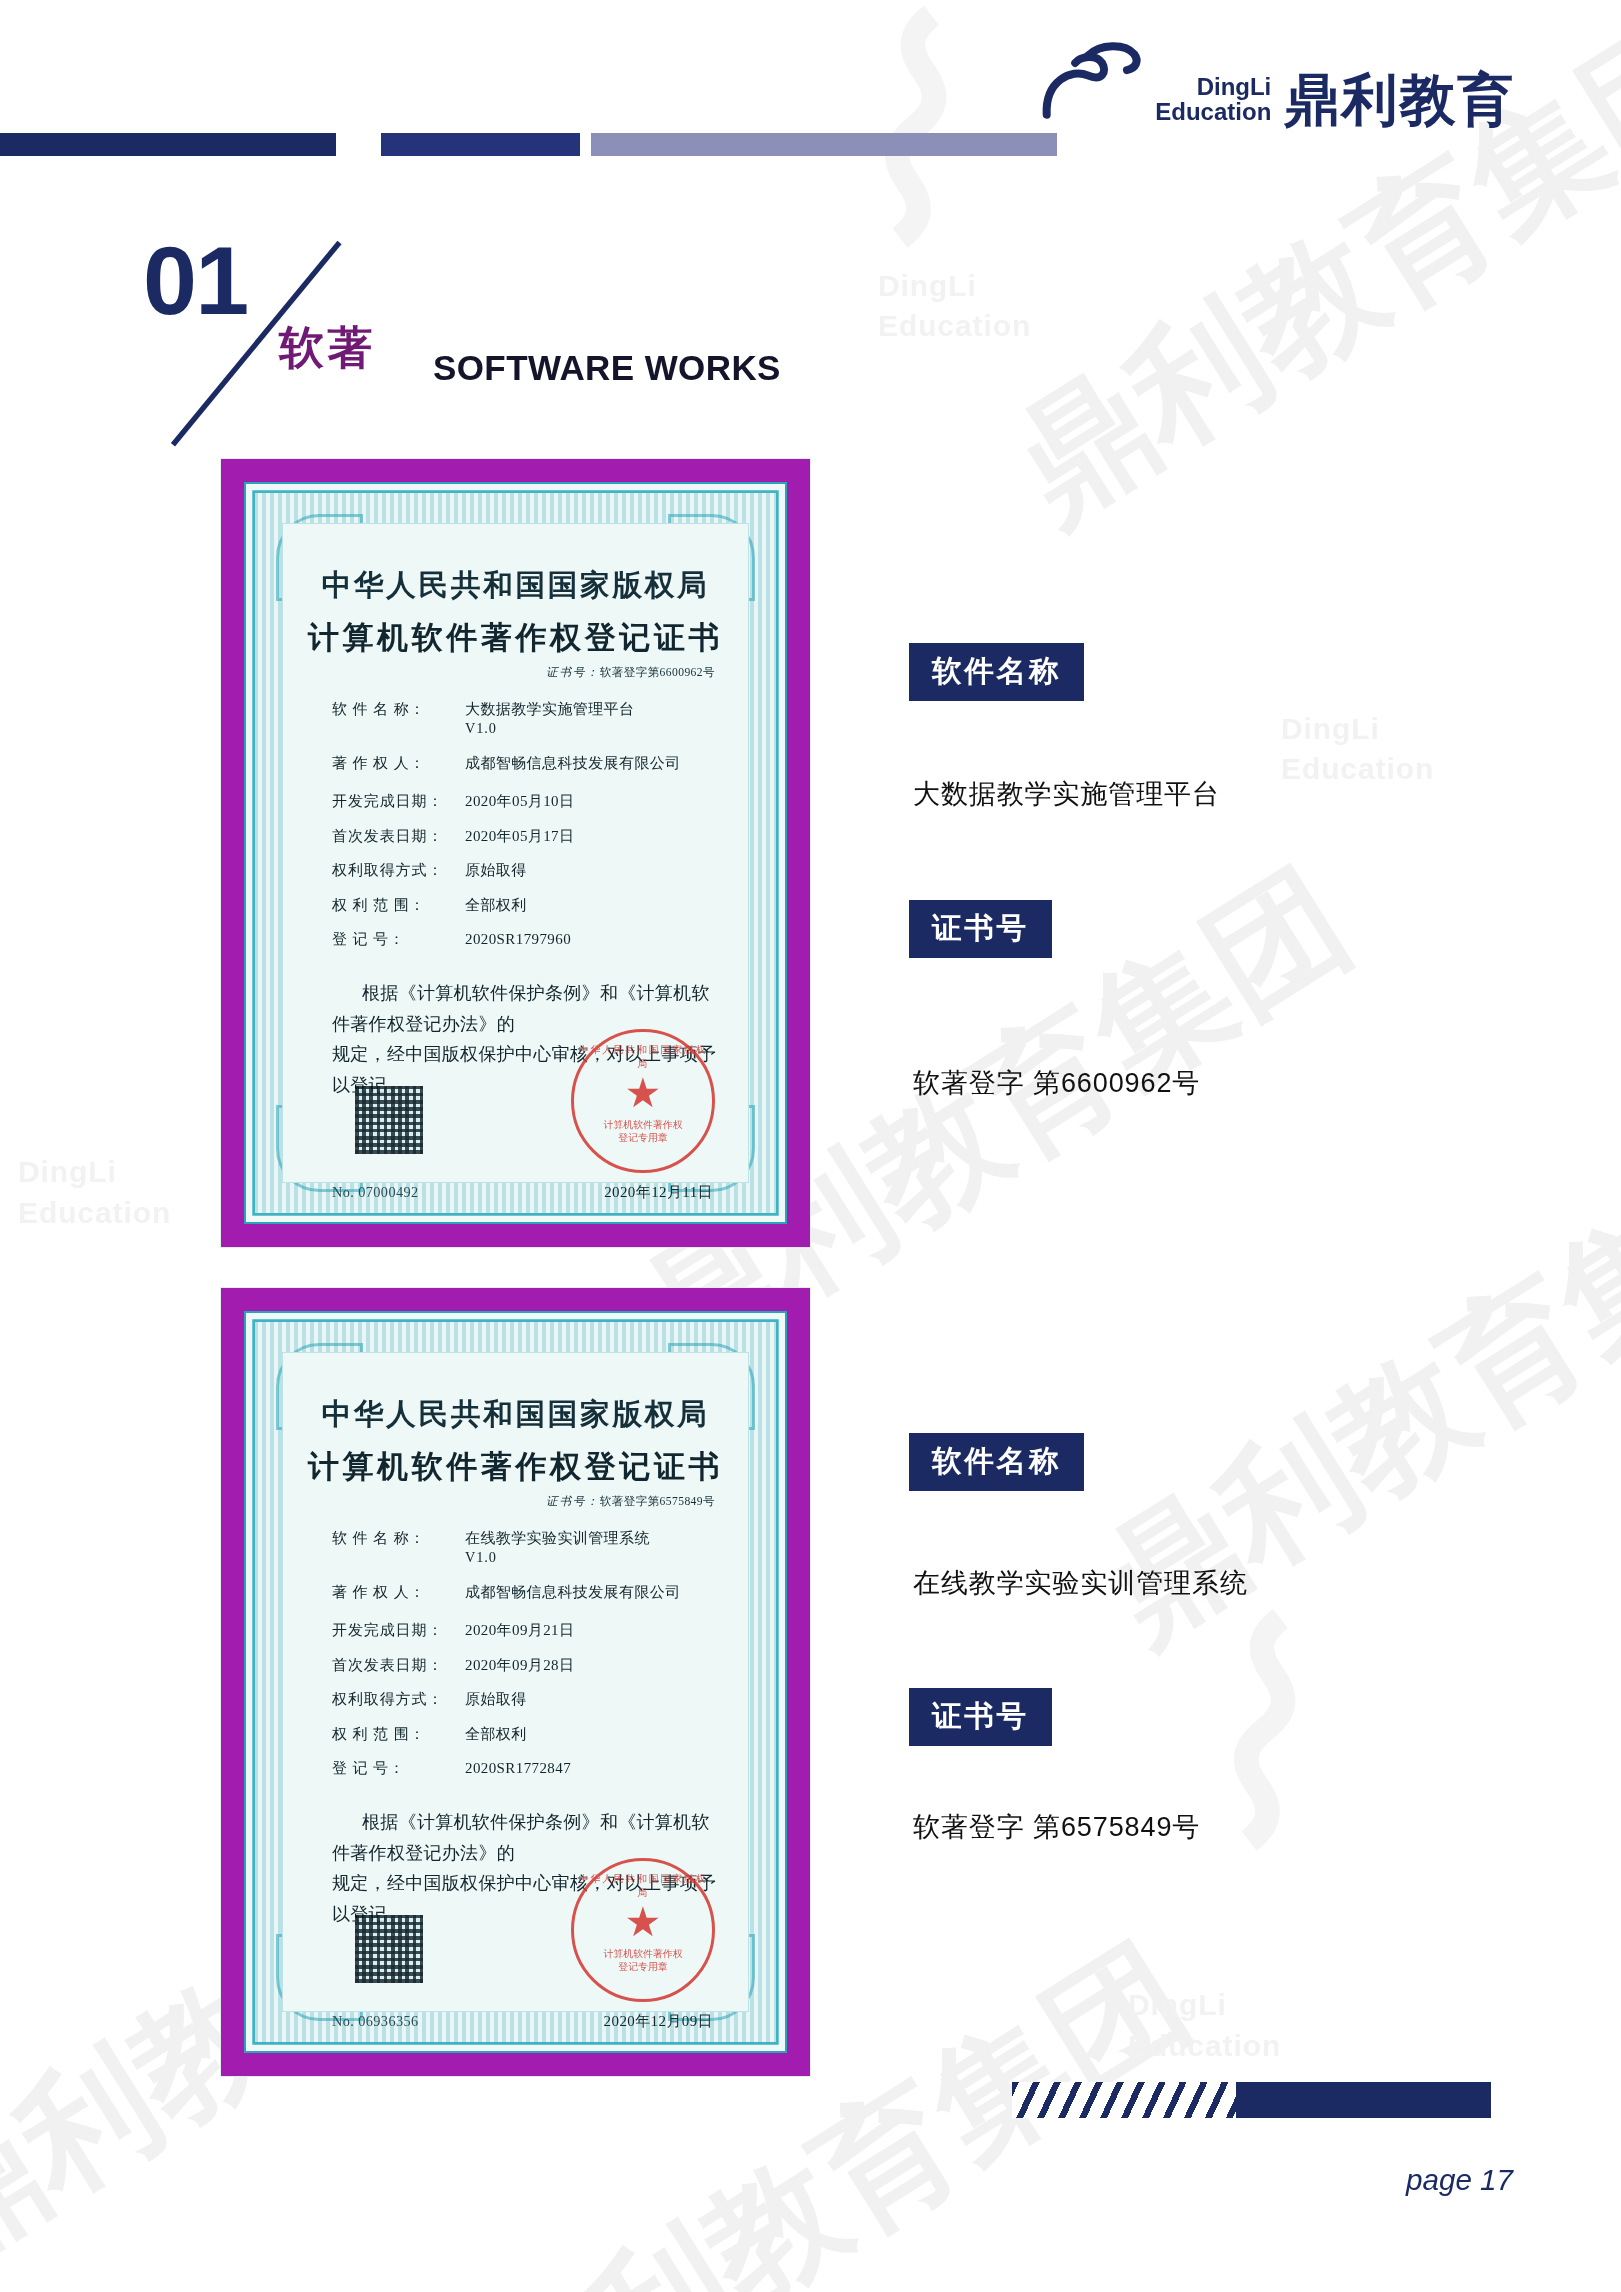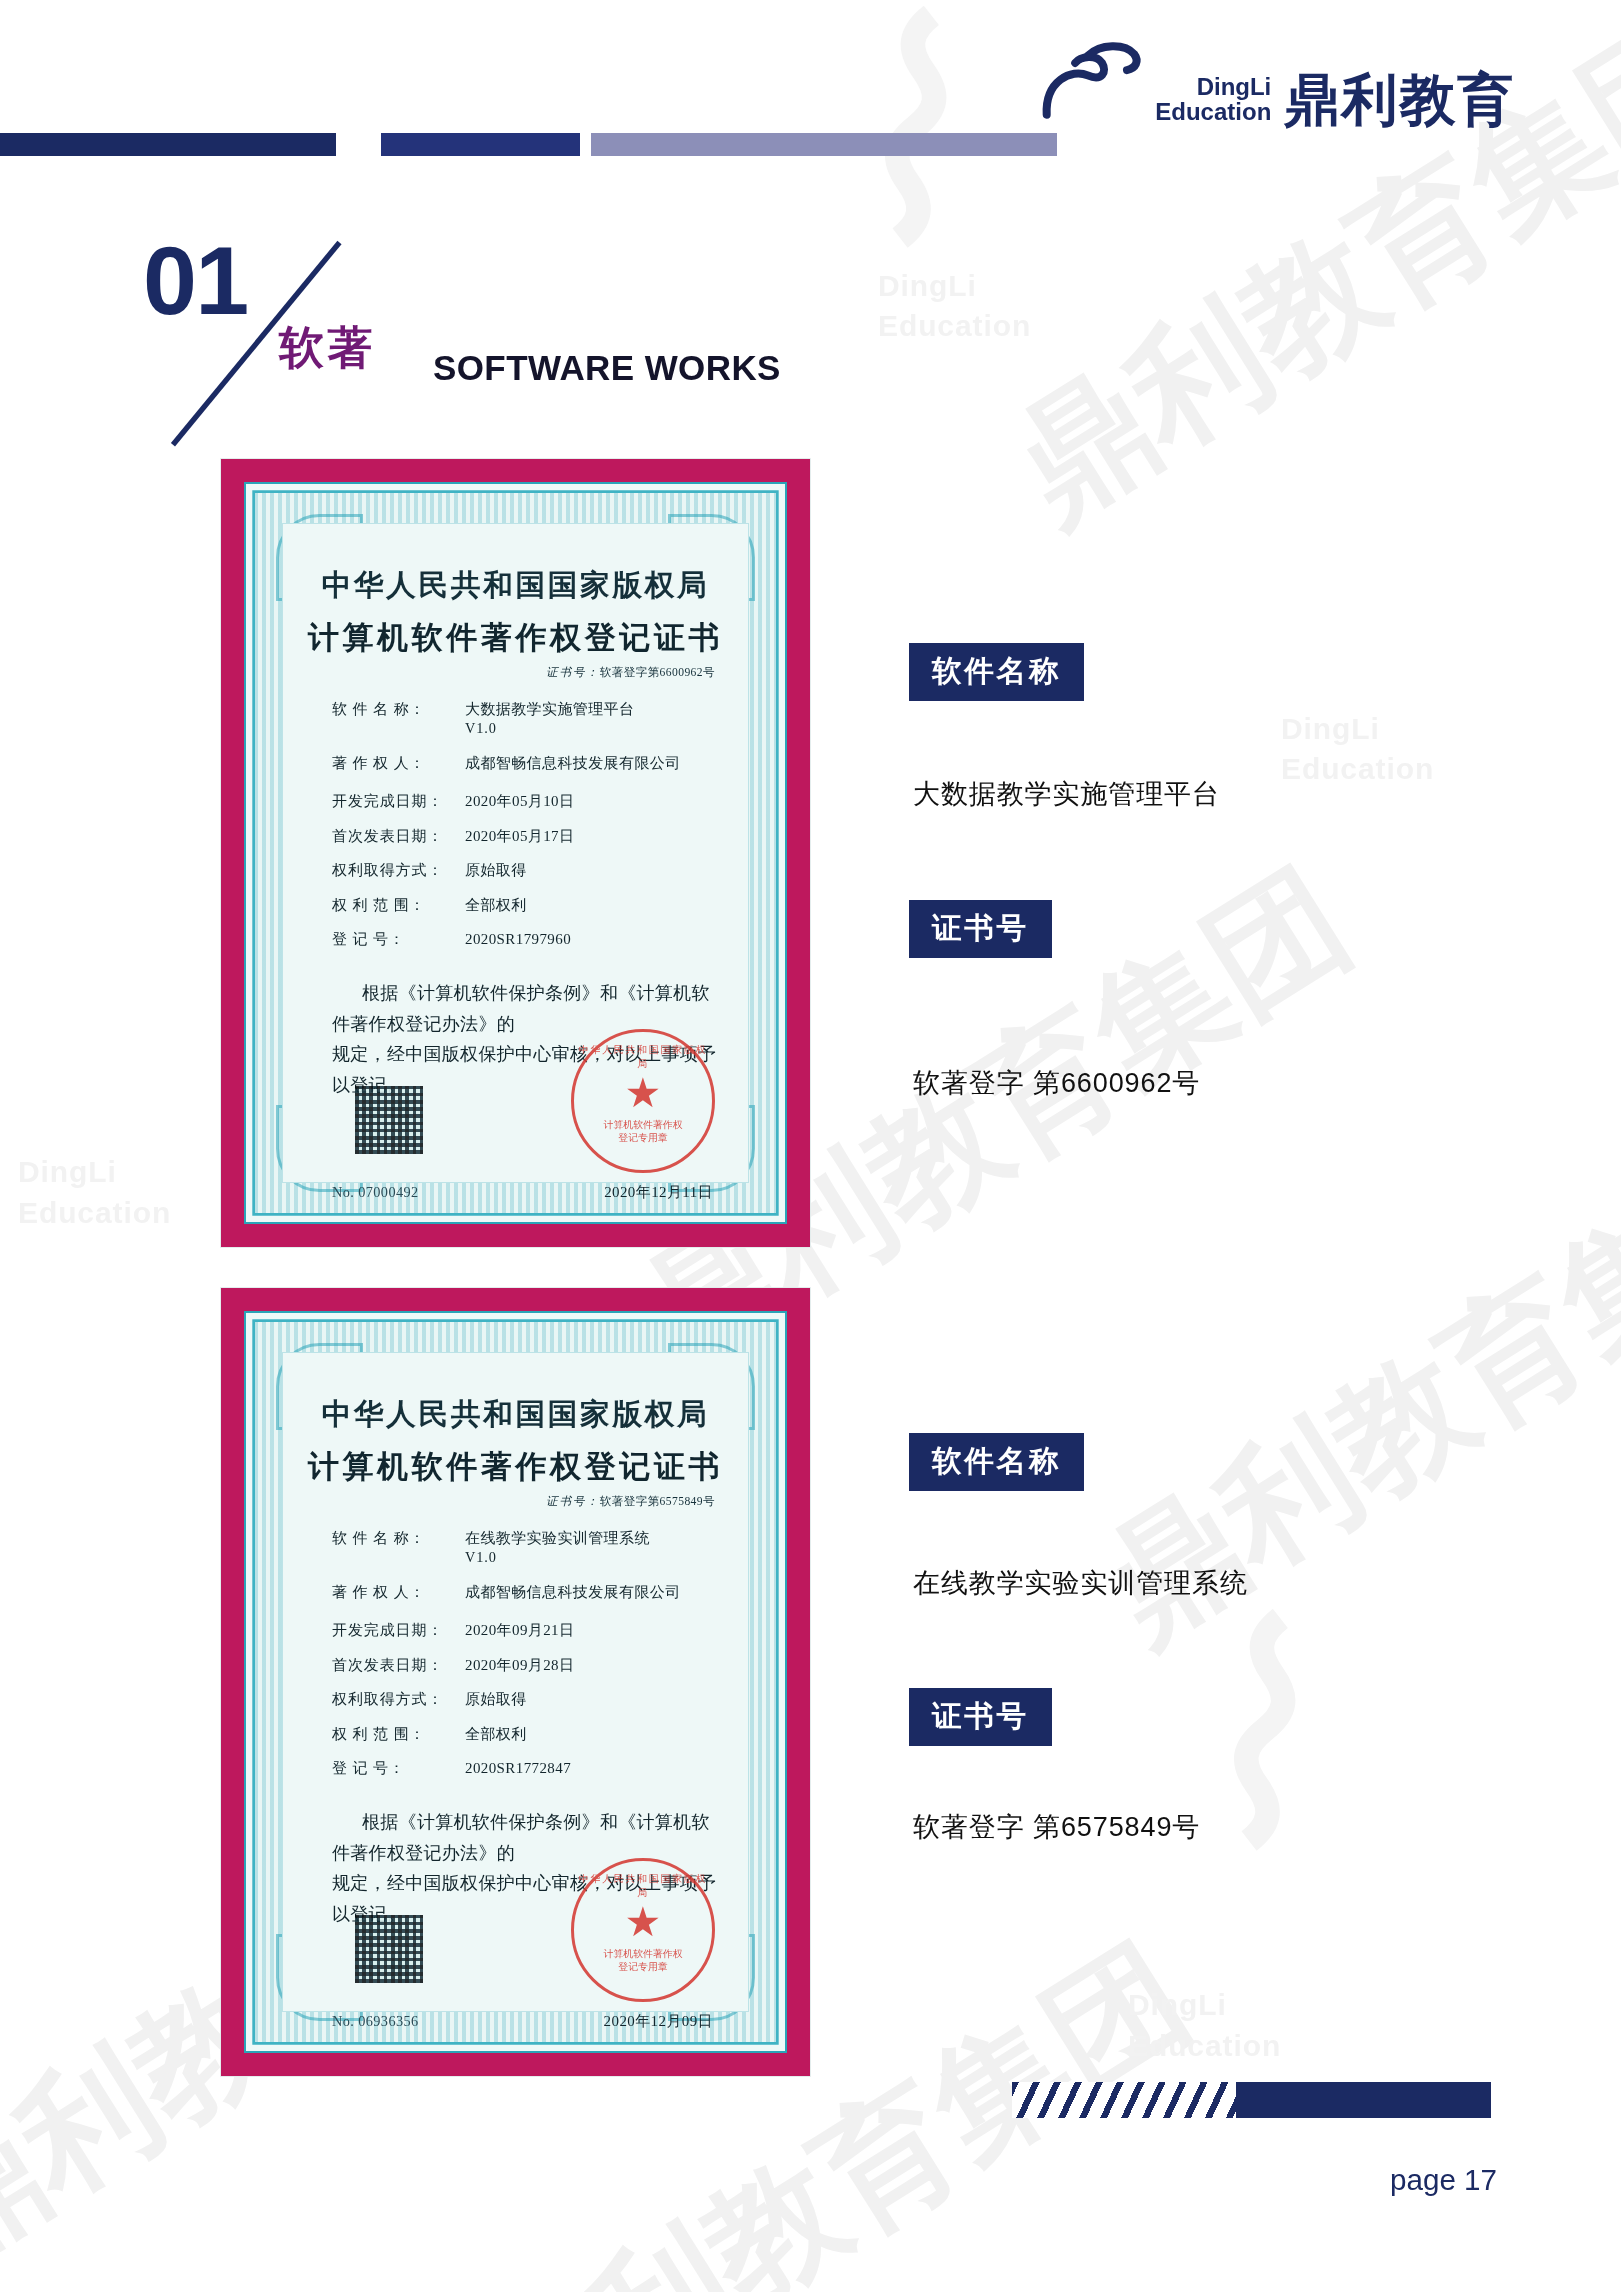--- a/index.html
+++ b/index.html
@@ -128,21 +128,21 @@
     font-weight: bold;
     color: #14142b;
     letter-spacing: 0.4px;
   }
 
   
   .cert {
     position: absolute;
     width: 589px;
     height: 788px;
-    background: #be185d;
+    background: #a21caf;
     box-shadow: 0 0 0 0.9px #e2eceb;
   }
   .cert-1 { left: 221px; top: 459px; }
   .cert-2 { left: 221px; top: 1288px; }
 
   .cert-frame {
     position: absolute;
     inset: 23px;
     border: 2.7px solid #2aa4b8;
     background:
@@ -338,24 +338,25 @@
     width: 224px;
     height: 36px;
     background: repeating-linear-gradient(115deg, #1b2a63 0 6.3px, #ffffff 6.3px 19px);
   }
   .stripe-solid {
     flex: 1;
     background: #1b2a63;
   }
   .page-no {
     position: absolute;
-    right: 125px;
+    right: 109px;
     top: 2163px;
     font-size: 29.6px;
     color: #1b2a63;
+    font-style: italic;
   }
 </style>
 </head>
 <body>
 
 <div class="wm-layer">
   <div class="wm-swirl" style="left:842px; top:-36px; transform:rotate(8deg);">⌇</div>
   <div class="wm-swirl" style="left:1191px; top:1567px; transform:rotate(8deg);">⌇</div>
   <div class="wm-swirl" style="left:376px; top:1702px; transform:rotate(8deg);">⌇</div>
 

